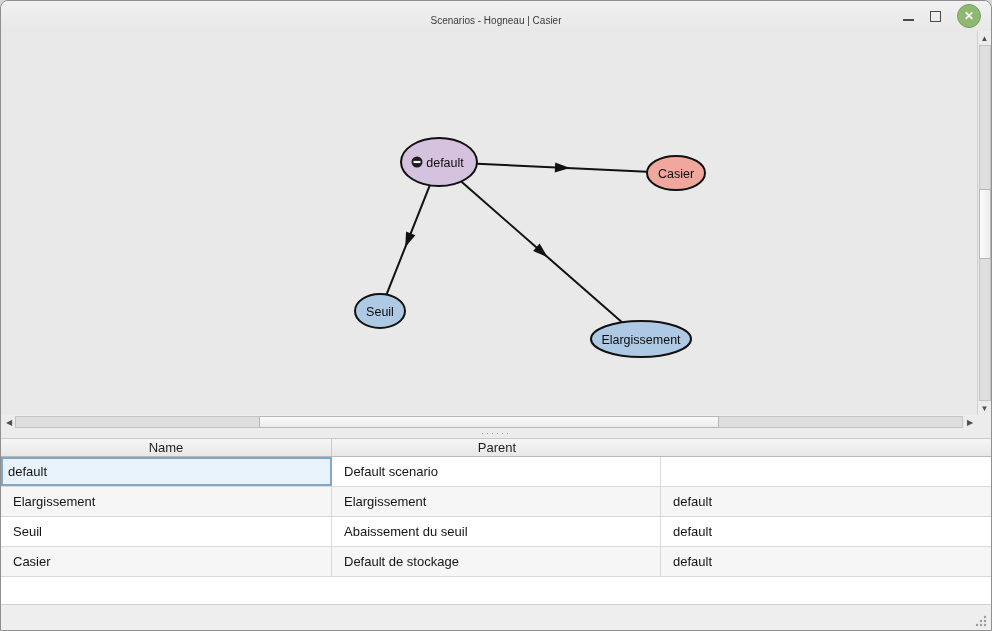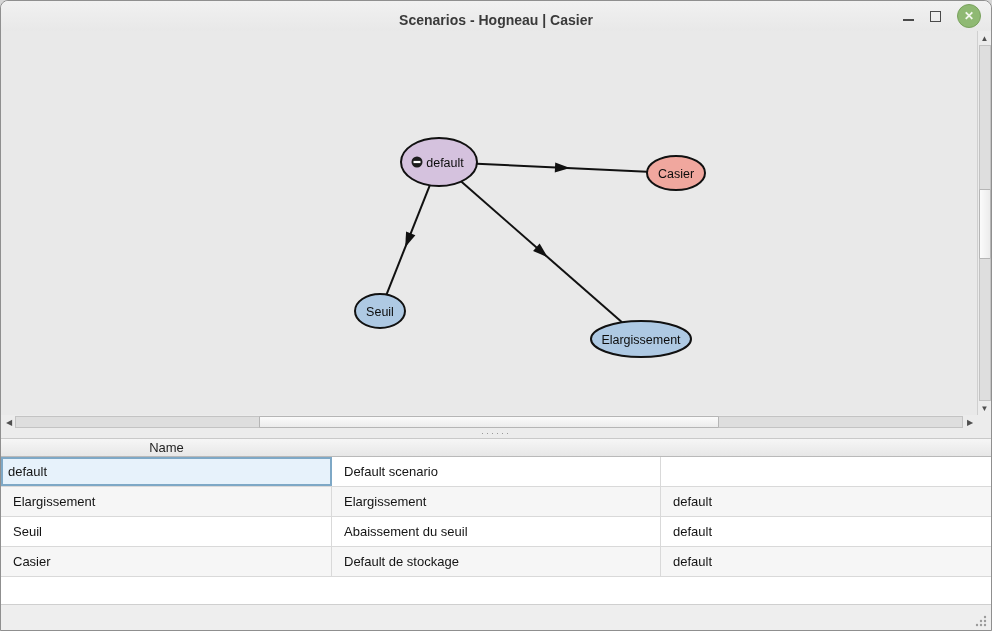--- a/index.html
+++ b/index.html
@@ -2,21 +2,21 @@
 <html><head>
 <meta charset="utf-8">
 <style>
   html,body{margin:0;padding:0;background:#d6d6d6;font-family:"Liberation Sans",sans-serif;}
   .window{position:relative;width:992px;height:631px;box-sizing:border-box;
     border:1px solid #8f8f8f;border-radius:8px 8px 0 0;background:#ffffff;overflow:hidden;}
   
   .titlebar{position:absolute;top:0;left:0;right:0;height:30px;
     background:linear-gradient(#f1f1f1,#e8e8e8);border-bottom:1px solid #c2c2c2;
     border-radius:7px 7px 0 0;display:flex;align-items:center;justify-content:center;}
-  .title{font-size:14px;font-weight:700;color:#3a3a3a;margin-top:8px;}
+  .title{font-size:10px;font-weight:400;color:#3a3a3a;margin-top:8px;}
   .win-controls{position:absolute;right:10px;top:0;height:30px;display:flex;align-items:center;gap:16px;}
   .btn-min{width:11px;height:2px;background:#4a4a4a;margin-top:8px;cursor:default;}
   .btn-max{width:9px;height:9px;border:1.5px solid #4a4a4a;background:transparent;cursor:default;}
   .btn-close{width:22px;height:22px;border-radius:50%;background:#8fb973;border:1px solid #79a15d;
     color:#f4f8ef;font-size:12px;font-weight:700;display:flex;align-items:center;justify-content:center;line-height:1;}
   
   .graph-pane{position:absolute;top:30px;left:0;width:990px;height:384px;background:#e9e9e9;}
   .graph-canvas{position:absolute;top:0;left:0;width:976px;height:384px;}
   svg text{font-family:"Liberation Sans",sans-serif;}
   
@@ -123,20 +123,21 @@
   </div>
   <div class="scroll-corner"></div>
 
   <div class="splitter">
     <span class="dots">······</span>
   </div>
 
   <div class="table">
     <div class="thead" id="thead">
         <div class="hcell col-name">Name</div>
+        <div class="hcell col-parent">Parent</div>
       </div>
     <div id="tbody">
         <div class="trow">
           <div class="tcell col-name sel">default</div>
           <div class="tcell col-desc">Default scenario</div>
           <div class="tcell col-parent"></div>
         </div>
         <div class="trow alt">
           <div class="tcell col-name">Elargissement</div>
           <div class="tcell col-desc">Elargissement</div>

